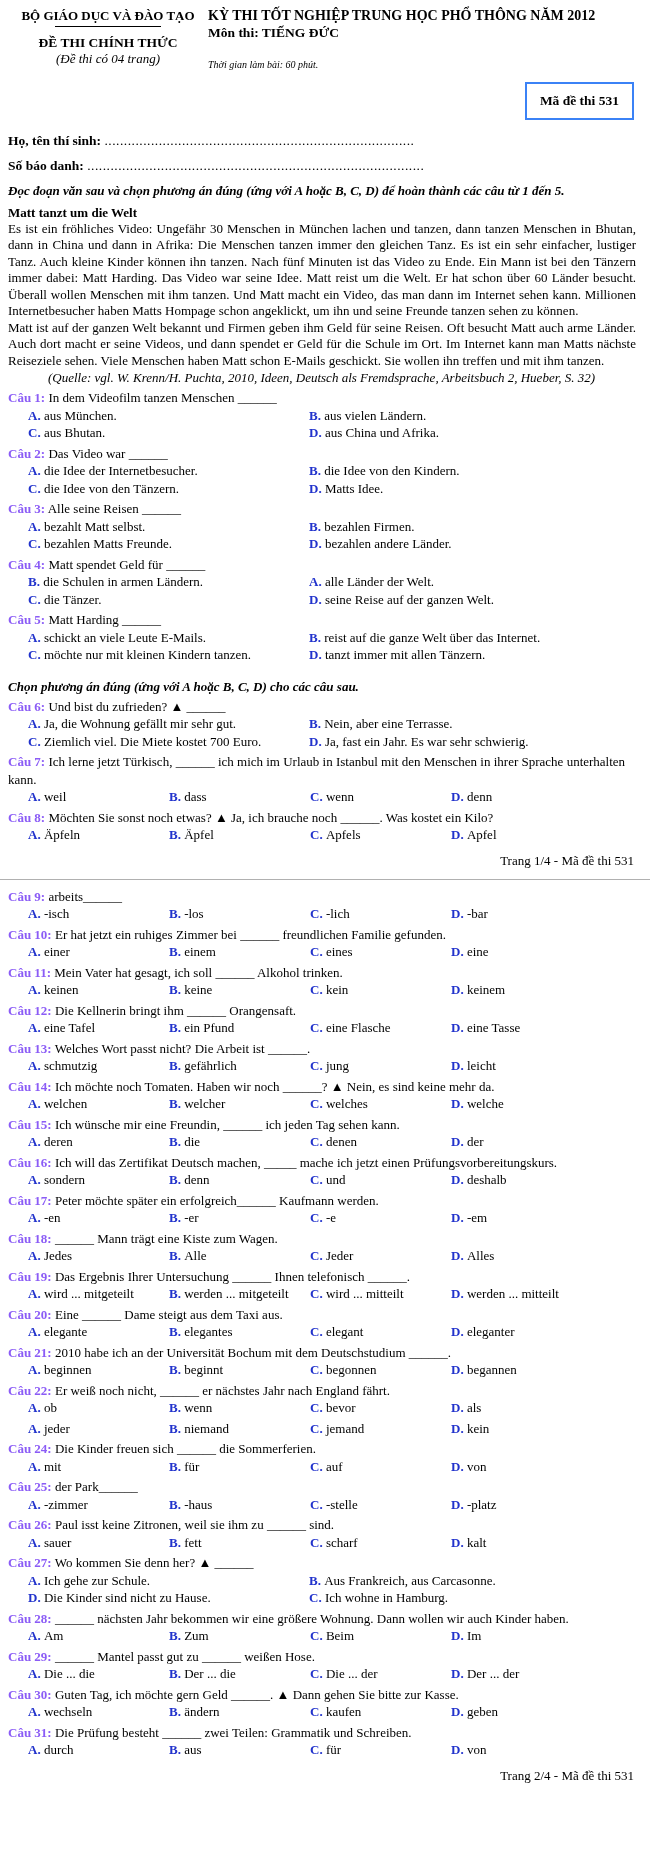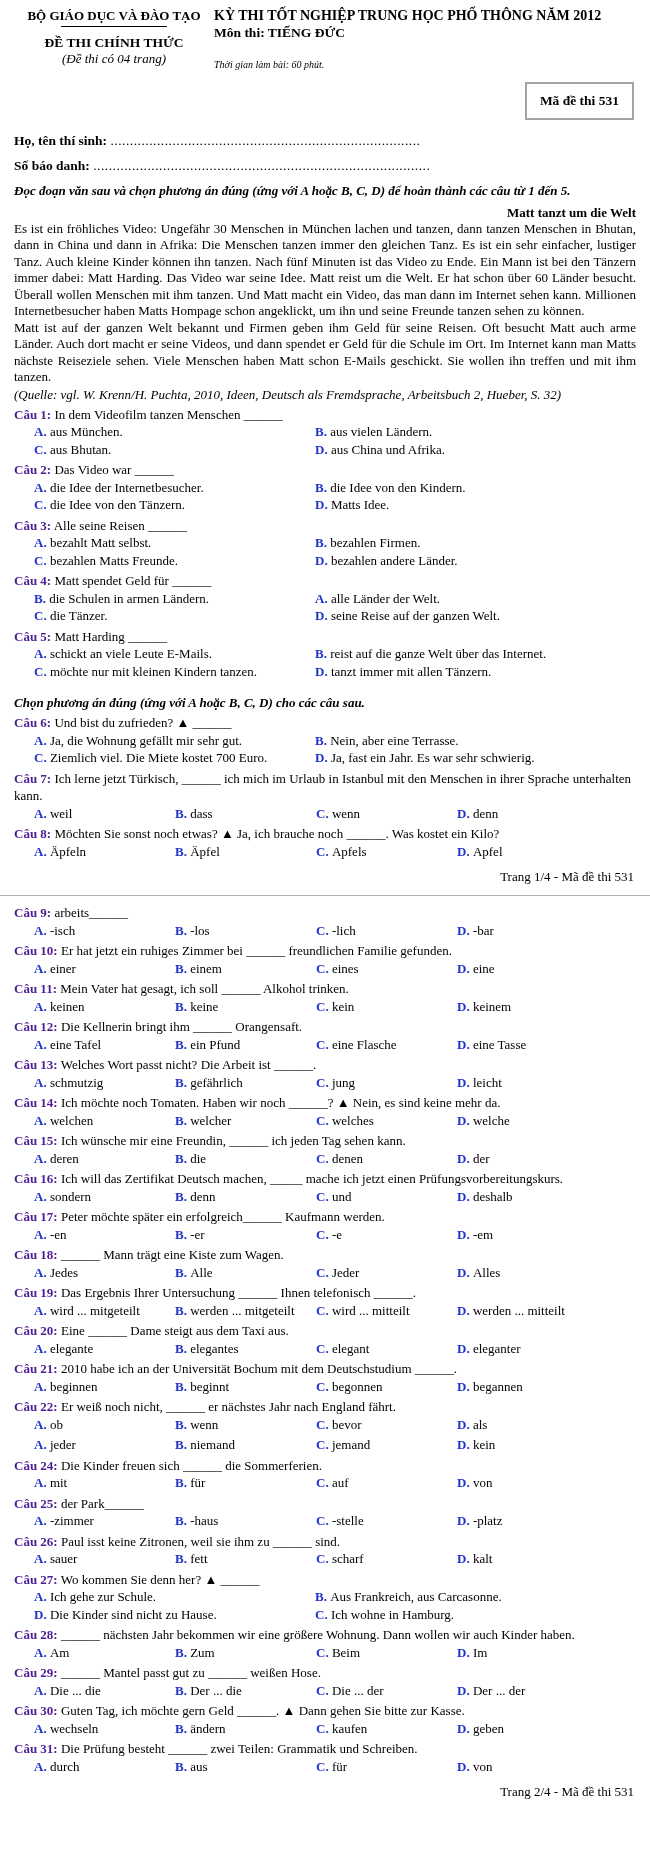--- a/index.html
+++ b/index.html
@@ -2,49 +2,49 @@
 <html><head>
 <meta charset="utf-8">
 <style>
   html,body{margin:0;padding:0;background:#fff;}
   body{
     width:650px;
     font-family:"Liberation Serif","DejaVu Serif",serif;
     color:#000;
     font-size:13px;
   }
-  .page{padding:8px 14px 10px 14px;}
+  .page{padding:8px 14px 10px 8px;}
   
   .header{display:flex;align-items:flex-start;}
   .header-left{width:200px;text-align:center;flex-shrink:0;}
   .ministry{font-weight:bold;font-size:13px;white-space:nowrap;}
   .ministry-rule{width:106px;border-bottom:1px solid #000;margin:2px auto 8px auto;height:0;}
   .exam-type{font-weight:bold;font-size:13.5px;}
   .pages-note{font-style:italic;font-size:13px;}
   .header-center{flex:1;}
   .exam-title{font-weight:bold;font-size:14px;white-space:nowrap;}
   .subject{font-weight:bold;font-size:13.5px;margin-top:1px;}
   .duration{font-style:italic;font-size:10px;margin-top:18px;}
   .codebox-row{display:flex;justify-content:flex-end;margin-top:12px;padding-right:2px;}
-  .codebox{border:2px solid #a3a3a3;font-weight:bold;font-size:13.5px;padding:9px 13px;}
+  .codebox{border:2px solid #3b82f6;font-weight:bold;font-size:13.5px;padding:9px 13px;}
   
   .fields{margin-top:12px;}
   .field-line{margin-top:7px;font-size:13.5px;line-height:18px;}
   .field-label{font-weight:bold;}
   .dots{letter-spacing:0.5px;}
   
   .instruction{font-weight:bold;font-style:italic;margin-top:8px;line-height:16.5px;text-align:justify;}
   .instruction2{font-weight:bold;font-style:italic;margin-top:14px;line-height:17px;}
-  .passage-title{font-weight:bold;text-align:right;margin-top:4px;line-height:17px;}
+  .passage-title{font-weight:bold;text-align:left;margin-top:4px;line-height:17px;}
   .passage{ text-align:justify;line-height:16.5px;}
-  .source{font-style:italic;line-height:16px;margin-top:1px;}
+  .source{font-style:italic;margin-left:40px;line-height:16px;margin-top:1px;}
   
   .question{margin-top:3px;}
   .stem{line-height:17.5px;}
-  .qlabel{color:#4c1d95;font-weight:bold;}
+  .qlabel{color:#8b5cf6;font-weight:bold;}
   .olabel{color:#2233cc;font-weight:bold;}
   .options{display:grid;margin-left:20px;}
   .options.cols4{grid-template-columns:141px 141px 141px auto;}
   .options.cols2{grid-template-columns:281px auto;}
   .option{line-height:17.5px;}
   
   .page-footer{text-align:right;margin-top:9px;font-size:13px;padding-right:2px;}
   .page-sep{border-top:1px solid #b0b0b0;margin:10px -14px 8px -14px;height:0;}
 </style>
 </head>

